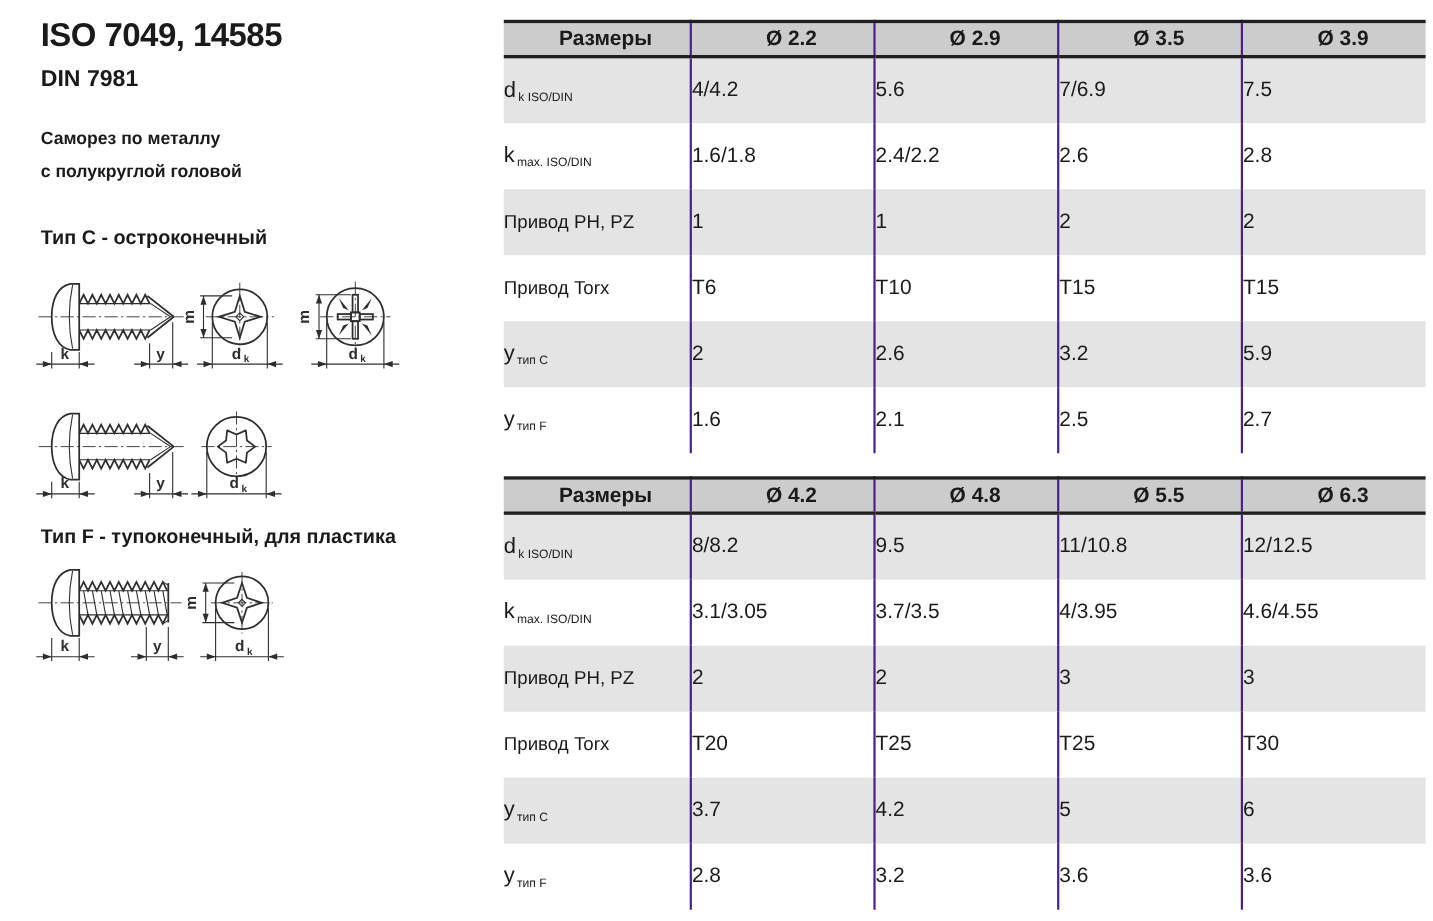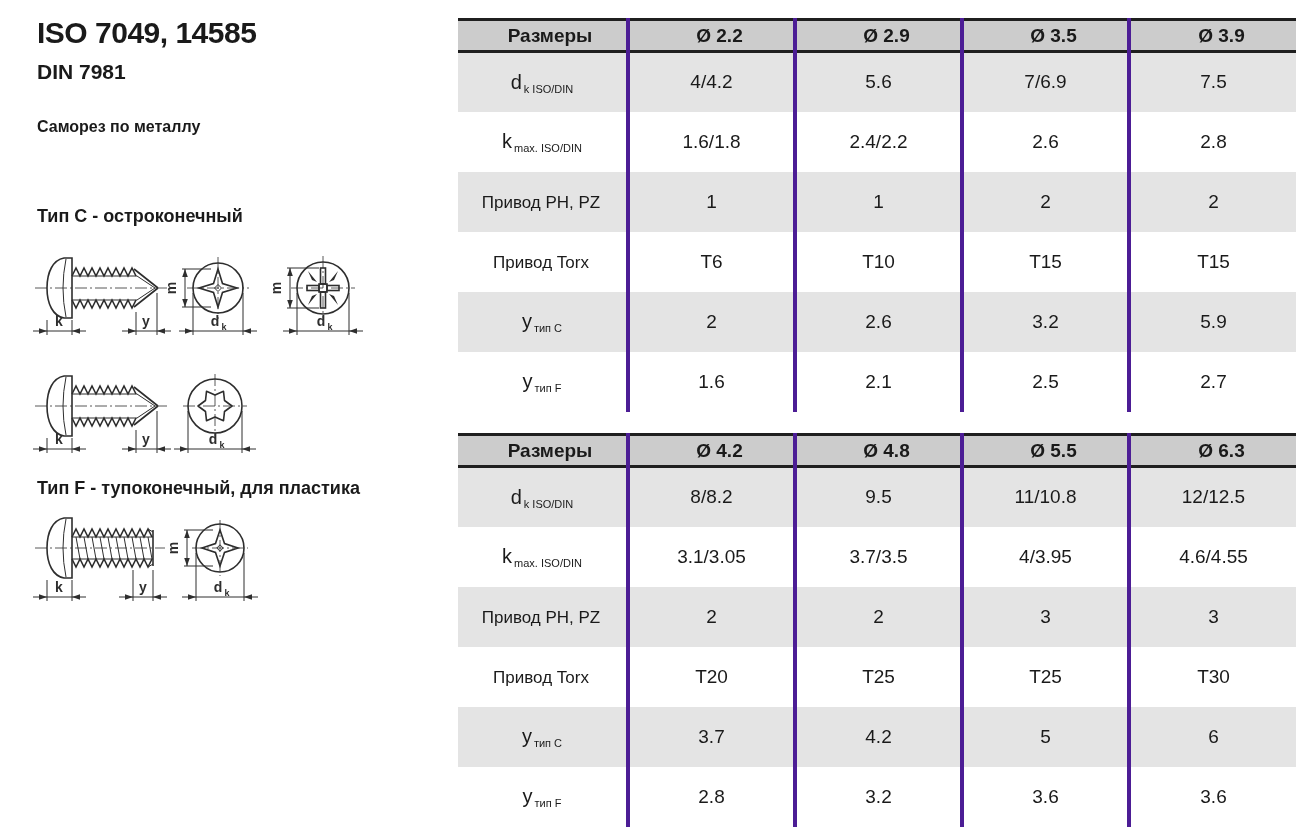--- a/index.html
+++ b/index.html
@@ -36,36 +36,37 @@
   .dimtxt-sm{font-family:"Liberation Sans",sans-serif;font-size:9px;font-weight:bold;fill:var(--drawing-line,#2e2e2e);}
 
   
   .spec-table{position:absolute;left:458px;width:838px;border-collapse:collapse;table-layout:fixed;
     border-top:3px solid var(--border-dark,#1f1f1f);color:var(--text);}
   .spec-table.t1{top:18px;}
   .spec-table.t2{top:433px;}
   .spec-table col.label-col{width:170px;}
   .spec-table th{height:32px;background:var(--header-bg,#ccc);border-top:2px solid #fafafa;
     border-bottom:3px solid var(--border-dark,#1f1f1f);font-size:19px;font-weight:bold;text-align:center;padding-left:16px;}
-  .spec-table td{height:60px;text-align:center;font-size:19px;}
-  .spec-table th + th,.spec-table td + td{border-left:4px solid #4c1d95;}
+  .spec-table td{height:60px;font-size:19px;}
+  .spec-table th + th,.spec-table td + td{border-left:2px solid #4c1d95;}
   .spec-table tr.alt td{background:var(--row-alt-bg,#e4e4e4);}
   .lbl-main{font-size:20px;}
   .lbl-main.word{font-size:17px;}
   .lbl-sub{font-size:11px;position:relative;top:4px;margin-left:2px;}
 </style>
 </head>
 <body>
 
 <div class="page">
 
   <div class="doc-title">ISO 7049, 14585</div>
   <div class="doc-standard">DIN 7981</div>
   <div class="doc-desc">
     <div>Саморез по металлу</div>
+    <div>с полукруглой головой</div>
   </div>
   <div class="section-label type-c">Тип C - остроконечный</div>
   <div class="section-label type-f">Тип F - тупоконечный, для пластика</div>
 
   <svg class="drawing d1" width="420" height="115" viewBox="0 0 420 115">
     <g>
       <line class="cl" x1="10" y1="50" x2="142" y2="50"></line>
       <path class="ln" d="M 47,20 L 39,20 C 28,22 22,34 22,50 C 22,66 28,78 39,80 L 47,80 Z"></path>
       <path class="ln thin" d="M 41,21 Q 35,50 41,79"></path>
       <line class="ln thin" x1="47" y1="38" x2="112" y2="38"></line>

